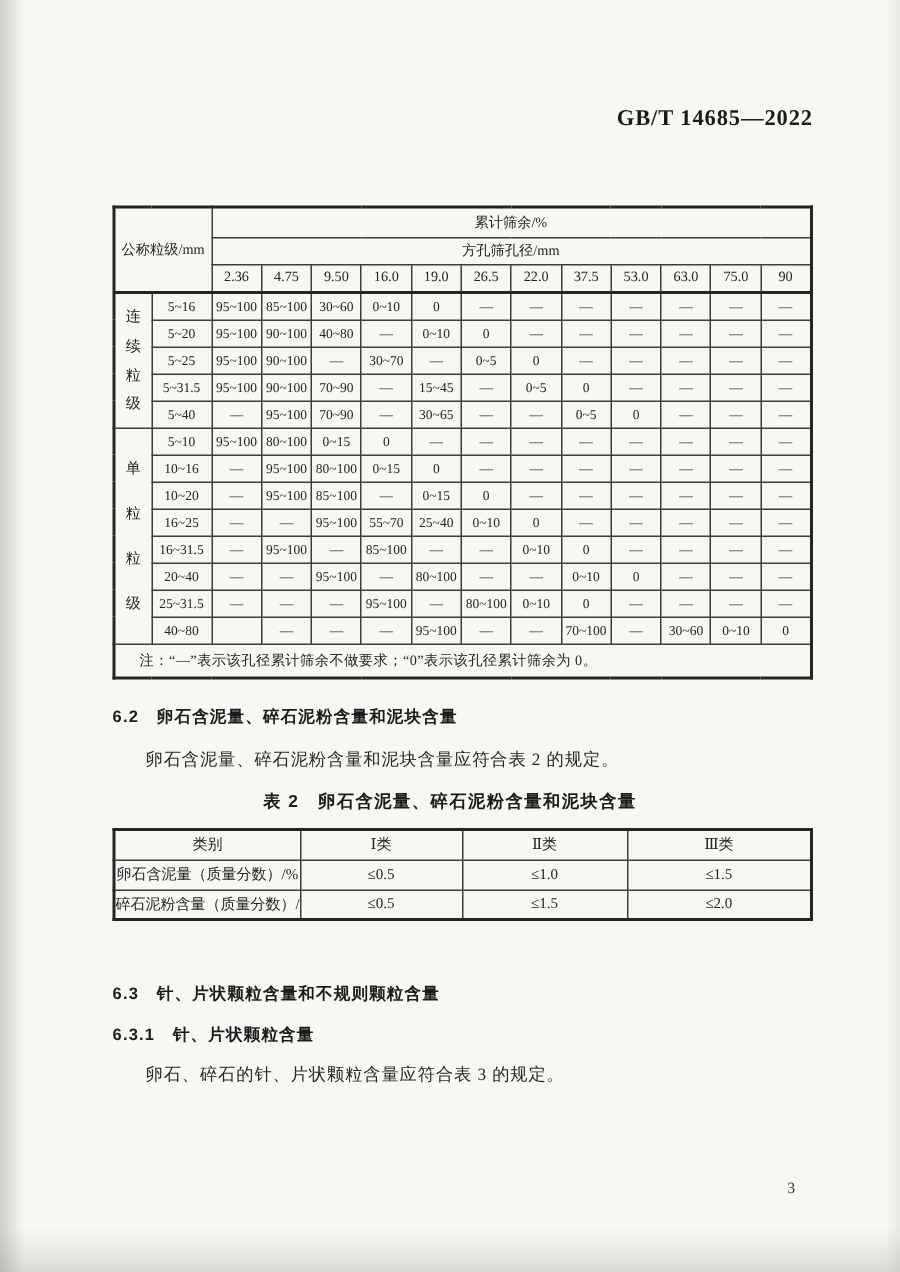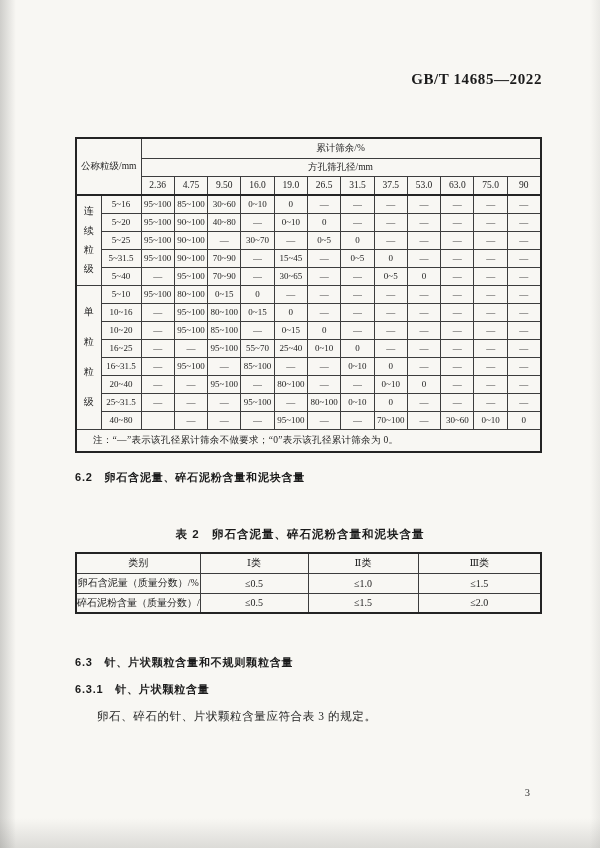--- a/index.html
+++ b/index.html
@@ -109,21 +109,21 @@
           <tr>
             <th colspan="12">方孔筛孔径/mm</th>
           </tr>
           <tr>
             <th>2.36</th>
             <th>4.75</th>
             <th>9.50</th>
             <th>16.0</th>
             <th>19.0</th>
             <th>26.5</th>
-            <th>31.5</th>
+            <th>22.0</th>
             <th>37.5</th>
             <th>53.0</th>
             <th>63.0</th>
             <th>75.0</th>
             <th>90</th>
           </tr>
         </thead>
         <tbody>
           <tr>
             <td rowspan="5" class="grp">
@@ -337,20 +337,21 @@
             <td>0</td>
           </tr>
           <tr class="note-row">
             <td colspan="14" class="note">注：“—”表示该孔径累计筛余不做要求；“0”表示该孔径累计筛余为 0。</td>
           </tr>
         </tbody>
       </table>
   </div>
 
   <div class="heading" id="h62">6.2　卵石含泥量、碎石泥粉含量和泥块含量</div>
+  <div class="body-text" id="b62">卵石含泥量、碎石泥粉含量和泥块含量应符合表 2 的规定。</div>
 
   <div class="tbl-title" id="t2-title">表 2　卵石含泥量、碎石泥粉含量和泥块含量</div>
 
   <div class="twrap" id="t2wrap">
     <table id="t2">
         <colgroup>
           <col style="width: 124px;">
           <col style="width: 108px;">
           <col style="width: 110px;">
           <col style="width: 123px;">

